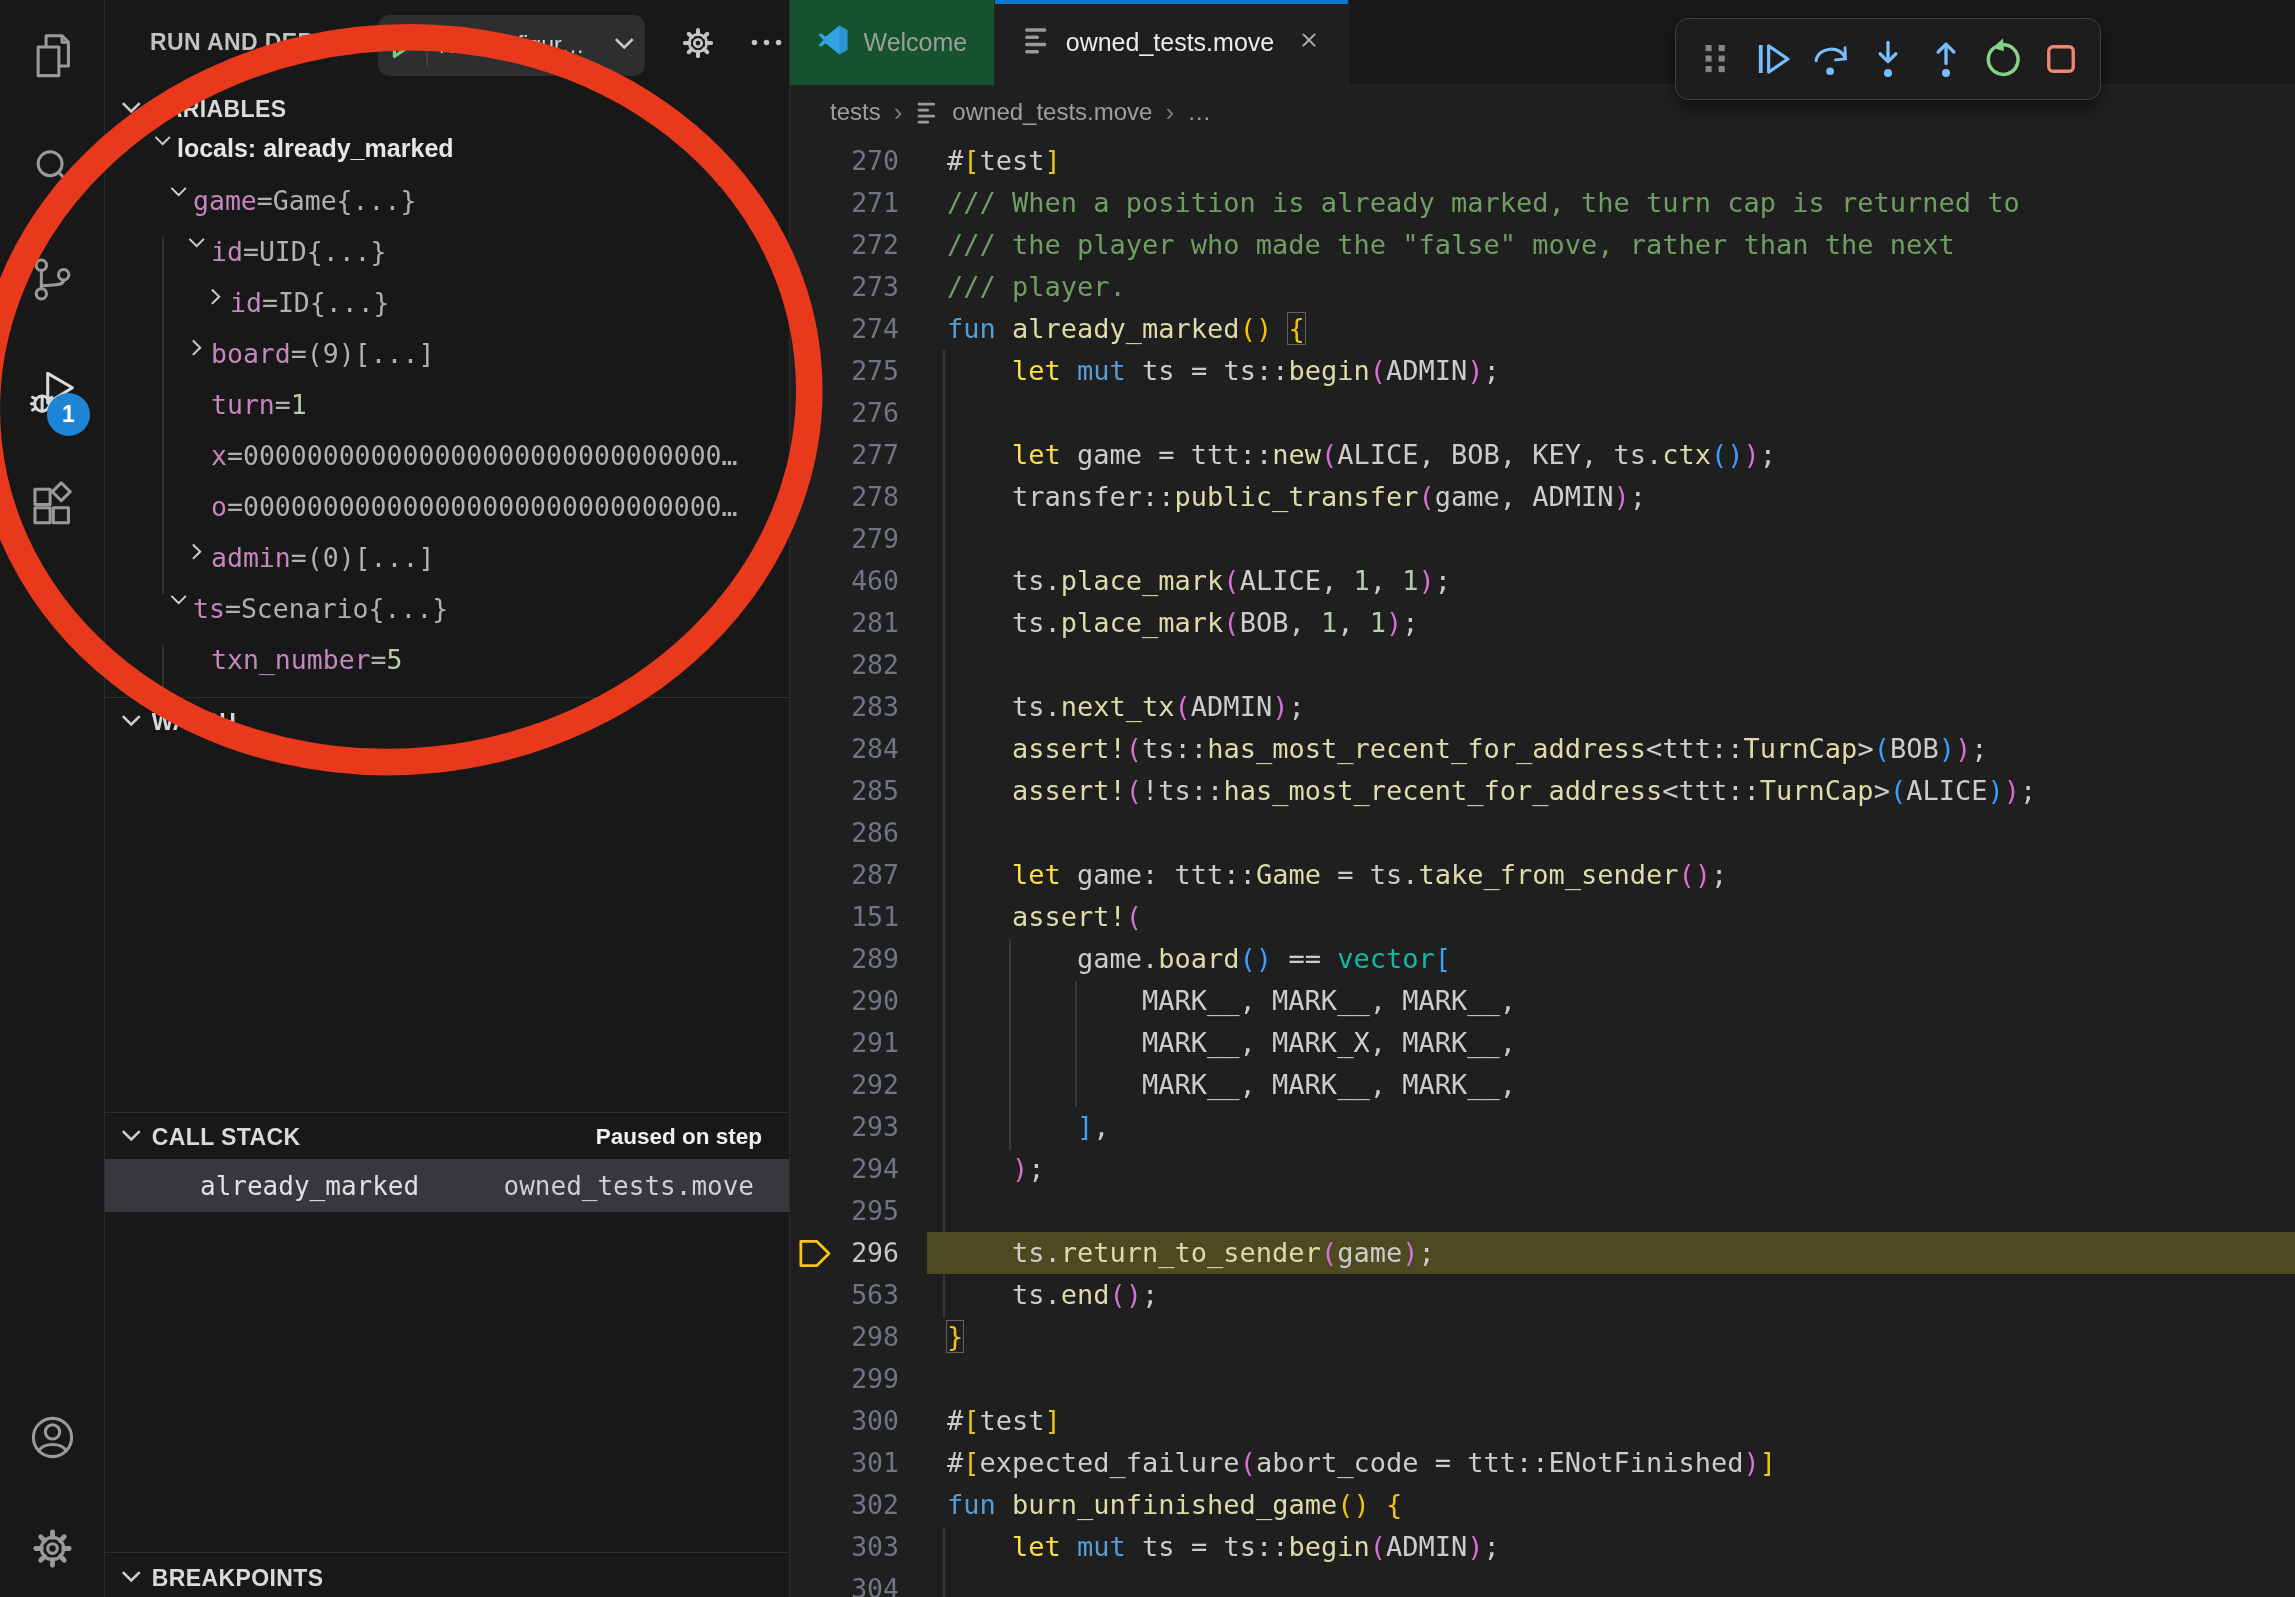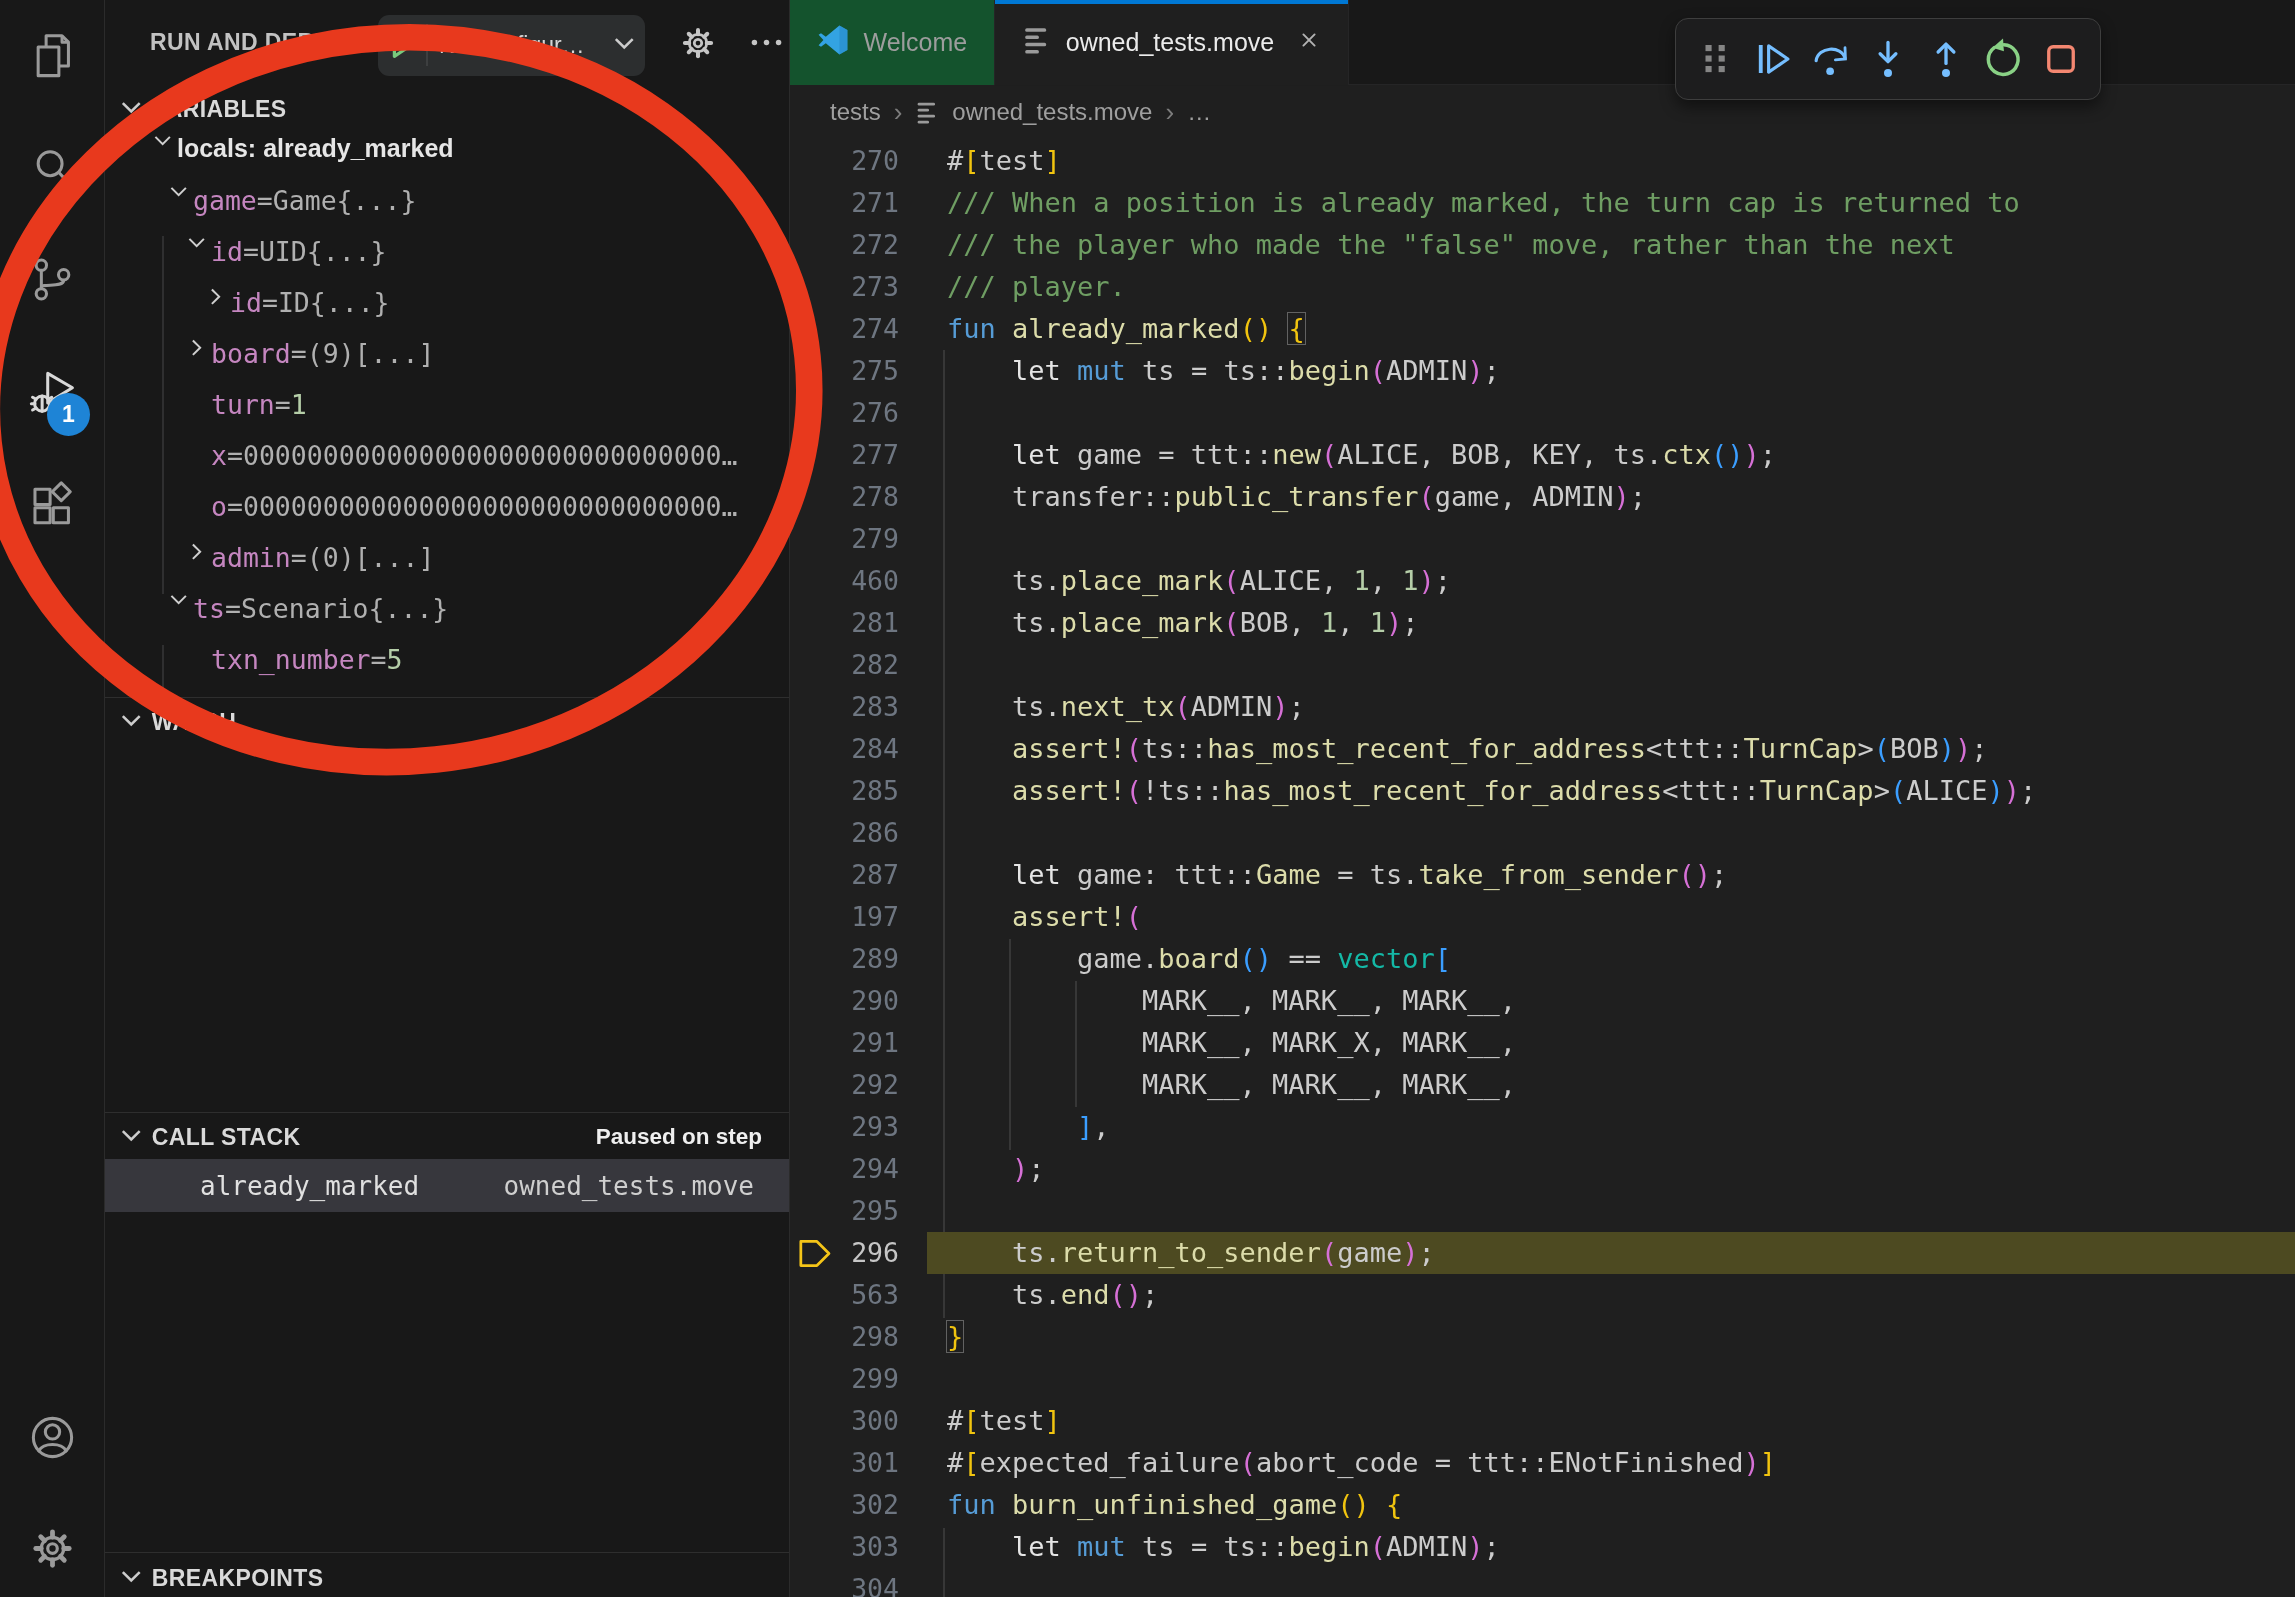--- a/index.html
+++ b/index.html
@@ -68,21 +68,21 @@
   .code-area { flex:1; position:relative; overflow:hidden; background:#1f1f1f; }
   .code-lines { position:absolute; top:0.8px; left:0; right:0; }
   .code-line { height:42px; display:flex; align-items:center; white-space:pre; position:relative;
     font-family:"DejaVu Sans Mono",monospace; font-size:27px; color:#cccccc; }
   .code-line.active { background:linear-gradient(to right, rgba(0,0,0,0) 137px, #4d4a21 137px); }
   .code-line.active .ln { color:#c6c6c6; }
   .ln { width:109px; flex:none; text-align:right; font-size:26.5px; color:#6e7681; cursor:pointer; }
   .code { margin-left:48px; }
   .frame-ico { position:absolute; left:6.4px; top:3.2px; width:37px; height:37px; }
   .tok-pl { color:#cccccc; } .tok-cm { color:#6f9e63; } .tok-kw { color:#569cd6; }
-  .tok-lt { color:#e5e5e5; } .tok-fn { color:#dcdcaa; } .tok-tp { color:#14b8a6; }
+  .tok-lt { color:#fde047; } .tok-fn { color:#dcdcaa; } .tok-tp { color:#14b8a6; }
   .tok-nm { color:#b5cea8; } .tok-b1 { color:#f1c40f; } .tok-b2 { color:#d670d6; } .tok-b3 { color:#3b9eff; }
   .tok-b1m { color:#f1c40f; outline:1.6px solid #626262; outline-offset:-0.8px; }
   .iguide { position:absolute; width:1.6px; background:#373737; }
 
   .dbg-toolbar { position:absolute; left:885px; top:17.7px; width:426px; height:82px; background:#1d1d1e;
     border:1.6px solid #3e3e3e; border-radius:13px; box-shadow:0 6.4px 14.5px rgba(0,0,0,0.45);
     display:flex; align-items:center; justify-content:space-between; padding:0 16px; z-index:5; }
   .dbg-btn { width:47px; height:47px; display:flex; align-items:center; justify-content:center; cursor:pointer; }
   .dbg-btn svg { width:42px; height:42px; }
 
@@ -412,21 +412,21 @@
           <div class="code-line"><span class="ln">278</span><span class="code"><span class="tok-pl">    transfer::</span><span class="tok-fn">public_transfer</span><span class="tok-b2">(</span><span class="tok-pl">game, ADMIN</span><span class="tok-b2">)</span><span class="tok-pl">;</span></span></div>
           <div class="code-line"><span class="ln">279</span><span class="code"></span></div>
           <div class="code-line"><span class="ln">460</span><span class="code"><span class="tok-pl">    ts.</span><span class="tok-fn">place_mark</span><span class="tok-b2">(</span><span class="tok-pl">ALICE, </span><span class="tok-nm">1</span><span class="tok-pl">, </span><span class="tok-nm">1</span><span class="tok-b2">)</span><span class="tok-pl">;</span></span></div>
           <div class="code-line"><span class="ln">281</span><span class="code"><span class="tok-pl">    ts.</span><span class="tok-fn">place_mark</span><span class="tok-b2">(</span><span class="tok-pl">BOB, </span><span class="tok-nm">1</span><span class="tok-pl">, </span><span class="tok-nm">1</span><span class="tok-b2">)</span><span class="tok-pl">;</span></span></div>
           <div class="code-line"><span class="ln">282</span><span class="code"></span></div>
           <div class="code-line"><span class="ln">283</span><span class="code"><span class="tok-pl">    ts.</span><span class="tok-fn">next_tx</span><span class="tok-b2">(</span><span class="tok-pl">ADMIN</span><span class="tok-b2">)</span><span class="tok-pl">;</span></span></div>
           <div class="code-line"><span class="ln">284</span><span class="code"><span class="tok-pl">    </span><span class="tok-fn">assert!</span><span class="tok-b2">(</span><span class="tok-pl">ts::</span><span class="tok-fn">has_most_recent_for_address</span><span class="tok-pl">&lt;ttt::</span><span class="tok-fn">TurnCap</span><span class="tok-pl">&gt;</span><span class="tok-b3">(</span><span class="tok-pl">BOB</span><span class="tok-b3">)</span><span class="tok-b2">)</span><span class="tok-pl">;</span></span></div>
           <div class="code-line"><span class="ln">285</span><span class="code"><span class="tok-pl">    </span><span class="tok-fn">assert!</span><span class="tok-b2">(</span><span class="tok-pl">!ts::</span><span class="tok-fn">has_most_recent_for_address</span><span class="tok-pl">&lt;ttt::</span><span class="tok-fn">TurnCap</span><span class="tok-pl">&gt;</span><span class="tok-b3">(</span><span class="tok-pl">ALICE</span><span class="tok-b3">)</span><span class="tok-b2">)</span><span class="tok-pl">;</span></span></div>
           <div class="code-line"><span class="ln">286</span><span class="code"></span></div>
           <div class="code-line"><span class="ln">287</span><span class="code"><span class="tok-pl">    </span><span class="tok-lt">let</span><span class="tok-pl"> game: ttt::</span><span class="tok-fn">Game</span><span class="tok-pl"> = ts.</span><span class="tok-fn">take_from_sender</span><span class="tok-b2">()</span><span class="tok-pl">;</span></span></div>
-          <div class="code-line"><span class="ln">197</span><span class="code"><span class="tok-pl">    </span><span class="tok-fn">assert!</span><span class="tok-b2">(</span></span></div>
+          <div class="code-line"><span class="ln">151</span><span class="code"><span class="tok-pl">    </span><span class="tok-fn">assert!</span><span class="tok-b2">(</span></span></div>
           <div class="code-line"><span class="ln">289</span><span class="code"><span class="tok-pl">        game.</span><span class="tok-fn">board</span><span class="tok-b3">()</span><span class="tok-pl"> == </span><span class="tok-tp">vector</span><span class="tok-b3">[</span></span></div>
           <div class="code-line"><span class="ln">290</span><span class="code"><span class="tok-pl">            MARK__, MARK__, MARK__,</span></span></div>
           <div class="code-line"><span class="ln">291</span><span class="code"><span class="tok-pl">            MARK__, MARK_X, MARK__,</span></span></div>
           <div class="code-line"><span class="ln">292</span><span class="code"><span class="tok-pl">            MARK__, MARK__, MARK__,</span></span></div>
           <div class="code-line"><span class="ln">293</span><span class="code"><span class="tok-pl">        </span><span class="tok-b3">]</span><span class="tok-pl">,</span></span></div>
           <div class="code-line"><span class="ln">294</span><span class="code"><span class="tok-pl">    </span><span class="tok-b2">)</span><span class="tok-pl">;</span></span></div>
           <div class="code-line"><span class="ln">295</span><span class="code"></span></div>
           <div class="code-line active"><span class="frame-ico"><svg viewBox="0 0 46 46" width="37" height="37" fill="none" stroke="#f5c518" stroke-width="3.4" stroke-linejoin="round">
                 <path d="M6 8 H26 L41 23 L26 38 H6 Z"></path>
               </svg></span><span class="ln">296</span><span class="code"><span class="tok-pl">    ts.</span><span class="tok-fn">return_to_sender</span><span class="tok-b2">(</span><span class="tok-pl">game</span><span class="tok-b2">)</span><span class="tok-pl">;</span></span></div>

